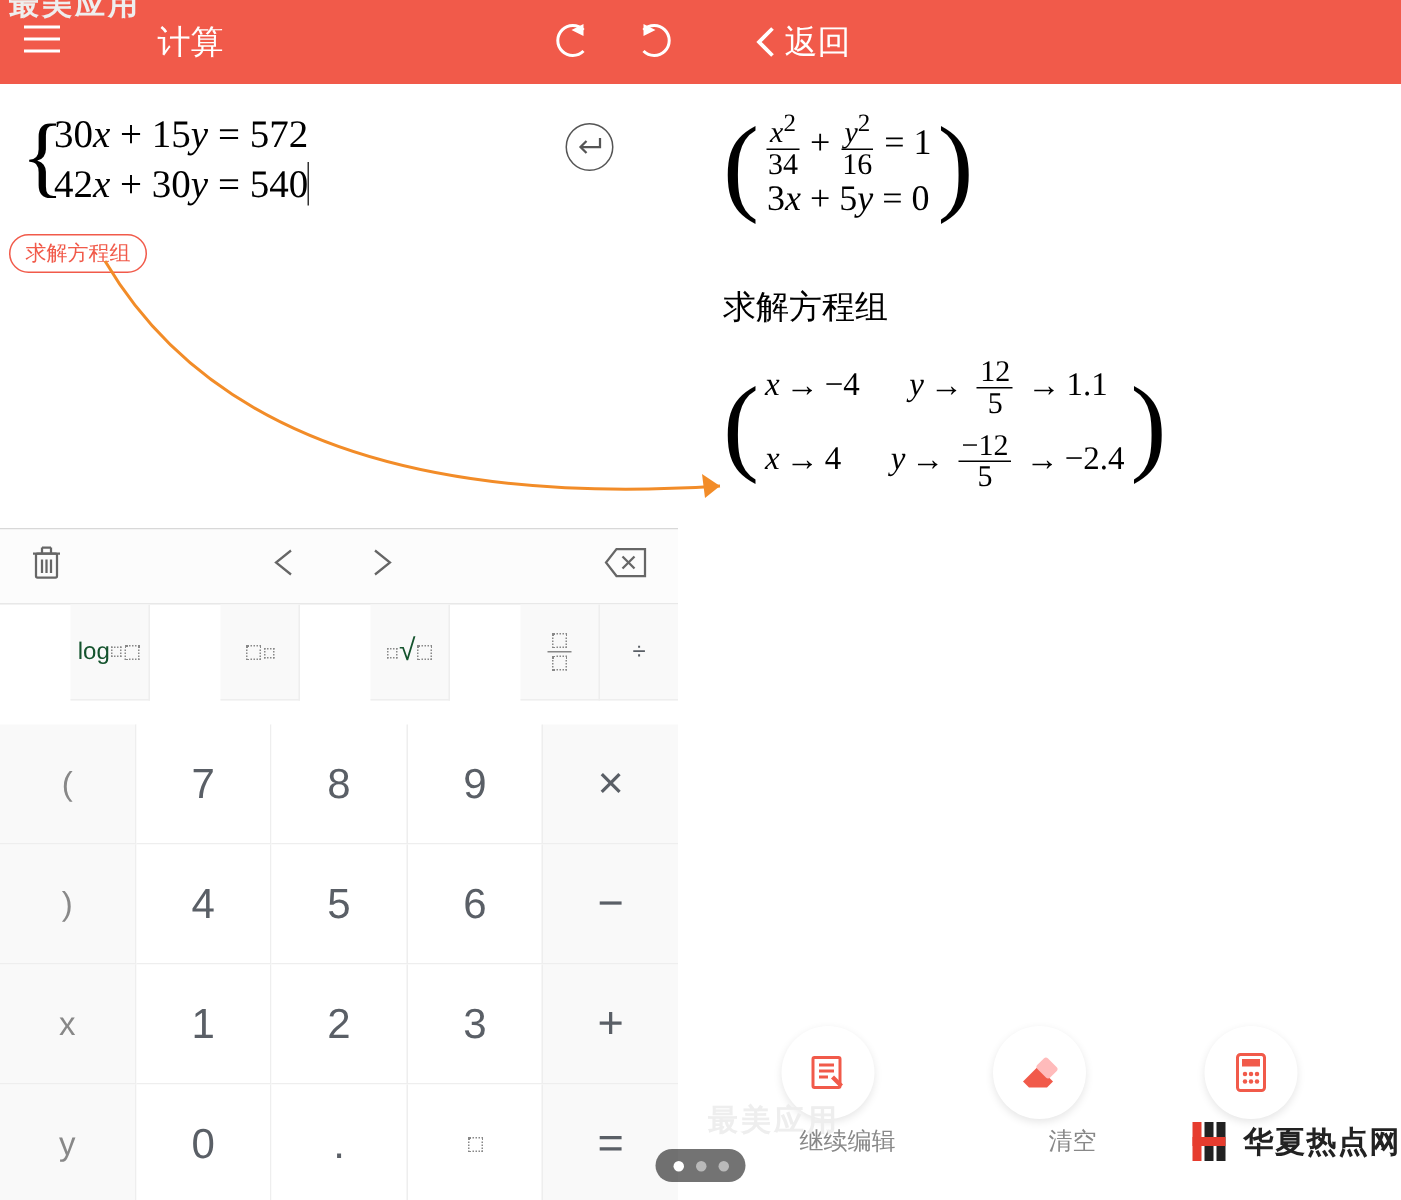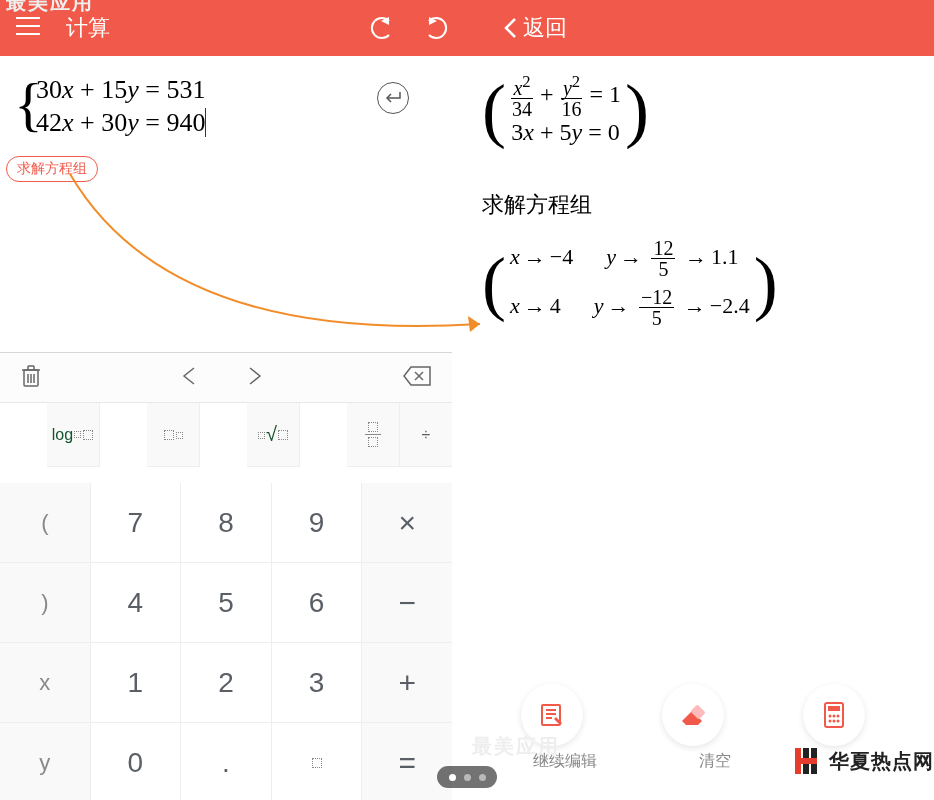--- a/index.html
+++ b/index.html
@@ -1,18 +1,18 @@
 <!DOCTYPE html>
 <html><head>
 <meta charset="utf-8">
 <style>
   * { box-sizing: border-box; margin: 0; padding: 0; }
   body { width: 934px; height: 800px; font-family: -apple-system, "Helvetica Neue", Arial, sans-serif; background: #fff; overflow: hidden; position: relative; }
 
-  .header { background: #f15a4a; height: 56px; display: flex; align-items: center; padding: 0 16px; color: #fff; }
+  .header { background: #f15a4a; height: 56px; display: flex; align-items: center; padding: 0 16px; color: #fff; gap: 39px; }
   .header .menu-icon { margin-right: 24px; }
   .header .title { font-size: 22px; font-weight: 400; }
   .header .center-nav { position: absolute; left: 50%; transform: translateX(-50%); display: flex; gap: 32px; align-items: flex-end; }
   .header .back-group { display: flex; align-items: center; gap: 6px; margin-left: 20px; }
   .header .back-text { font-size: 22px; }
 
   .content { position: relative; height: 744px; }
 
   .left-panel { position: absolute; left: 0; top: 0; width: 452px; }
   .right-panel { position: absolute; left: 452px; top: 0; width: 482px; height: 744px; }
@@ -121,24 +121,24 @@
 </div>
 
 <div class="content">
 
   <div class="left-panel">
 
     <div class="eq-block">
       <span class="eq-brace">{</span>
       <div class="eq-lines">
         <div class="eq-line">
-          <span class="num">30</span><span>x</span><span class="num"> + </span><span class="num">15</span><span>y</span><span class="num"> = </span><span class="num">531</span>
+          <span class="num">30</span><span>x</span><span class="num"> + </span><span class="num">15</span><span>y</span><span class="num"> = </span><span class="num">572</span>
         </div>
         <div class="eq-line">
-          <span class="num">42</span><span>x</span><span class="num"> + </span><span class="num">30</span><span>y</span><span class="num"> = </span><span class="num cursor">940</span>
+          <span class="num">42</span><span>x</span><span class="num"> + </span><span class="num">30</span><span>y</span><span class="num"> = </span><span class="num cursor">540</span>
         </div>
       </div>
     </div>
 
     <div class="enter-btn">
       <svg width="18" height="14" viewBox="0 0 18 14">
           <path d="M16 1 L16 7 L4 7" fill="none" stroke="#555" stroke-width="1.5"></path>
           <polyline points="7,3 3,7 7,11" fill="none" stroke="#555" stroke-width="1.5"></polyline>
         </svg>
     </div>

